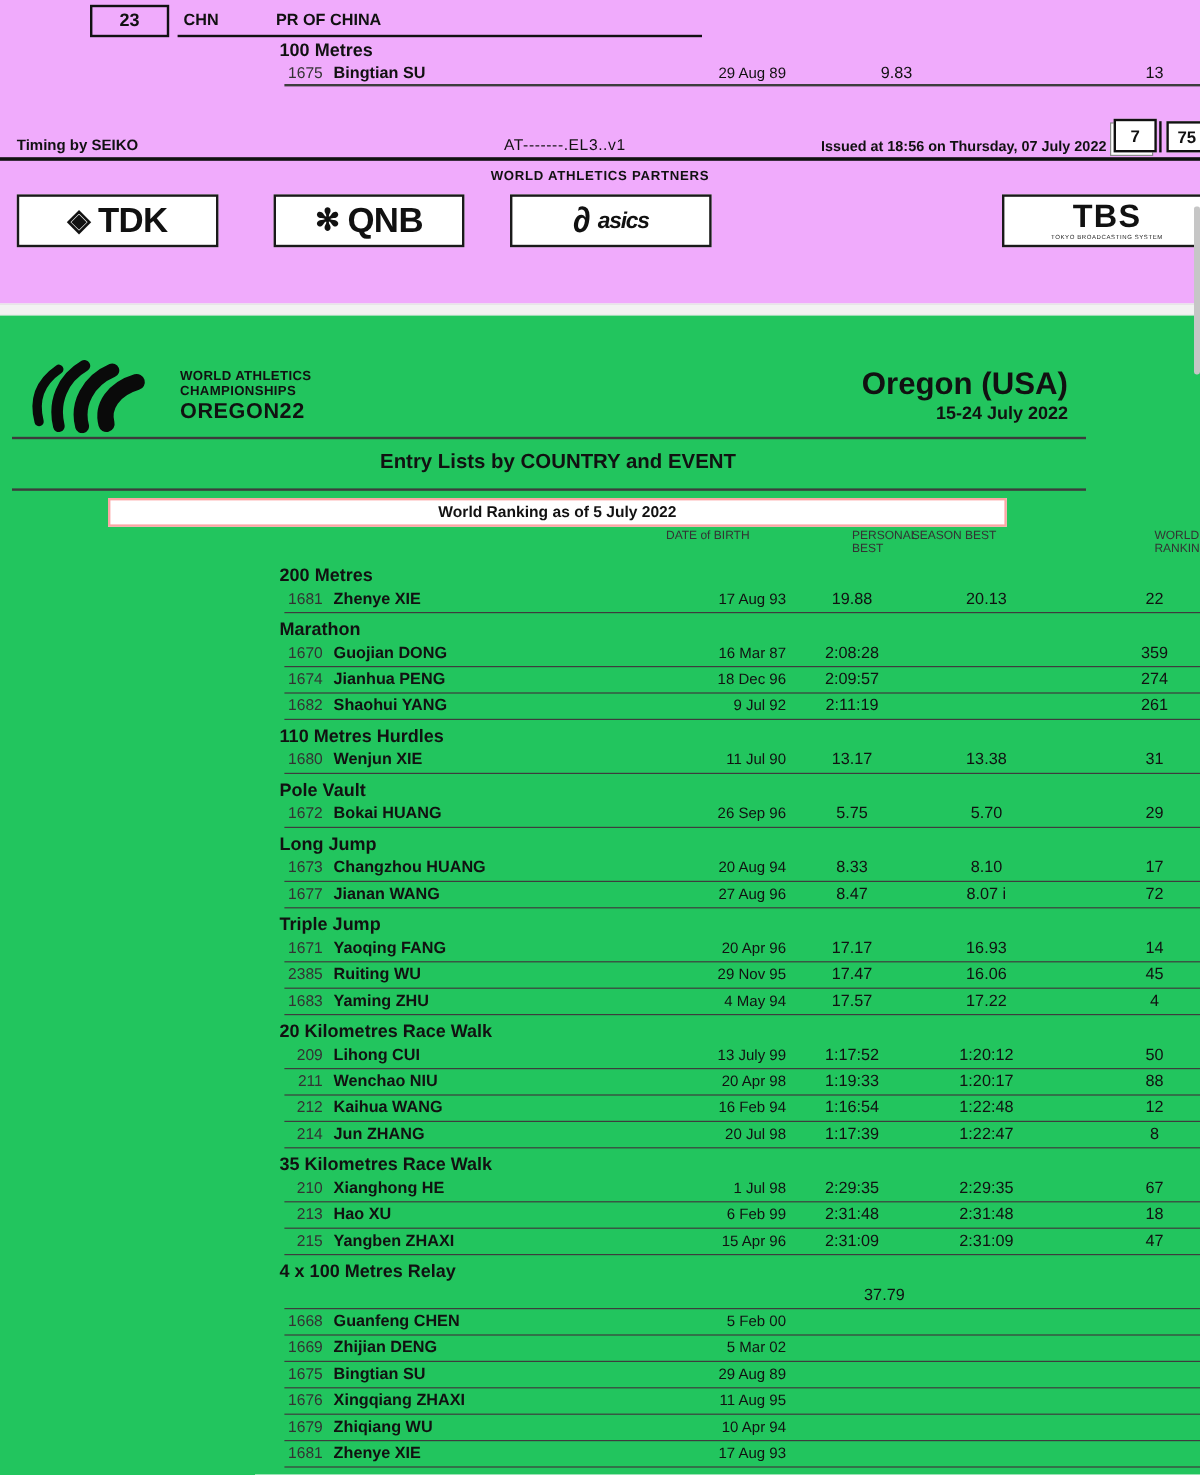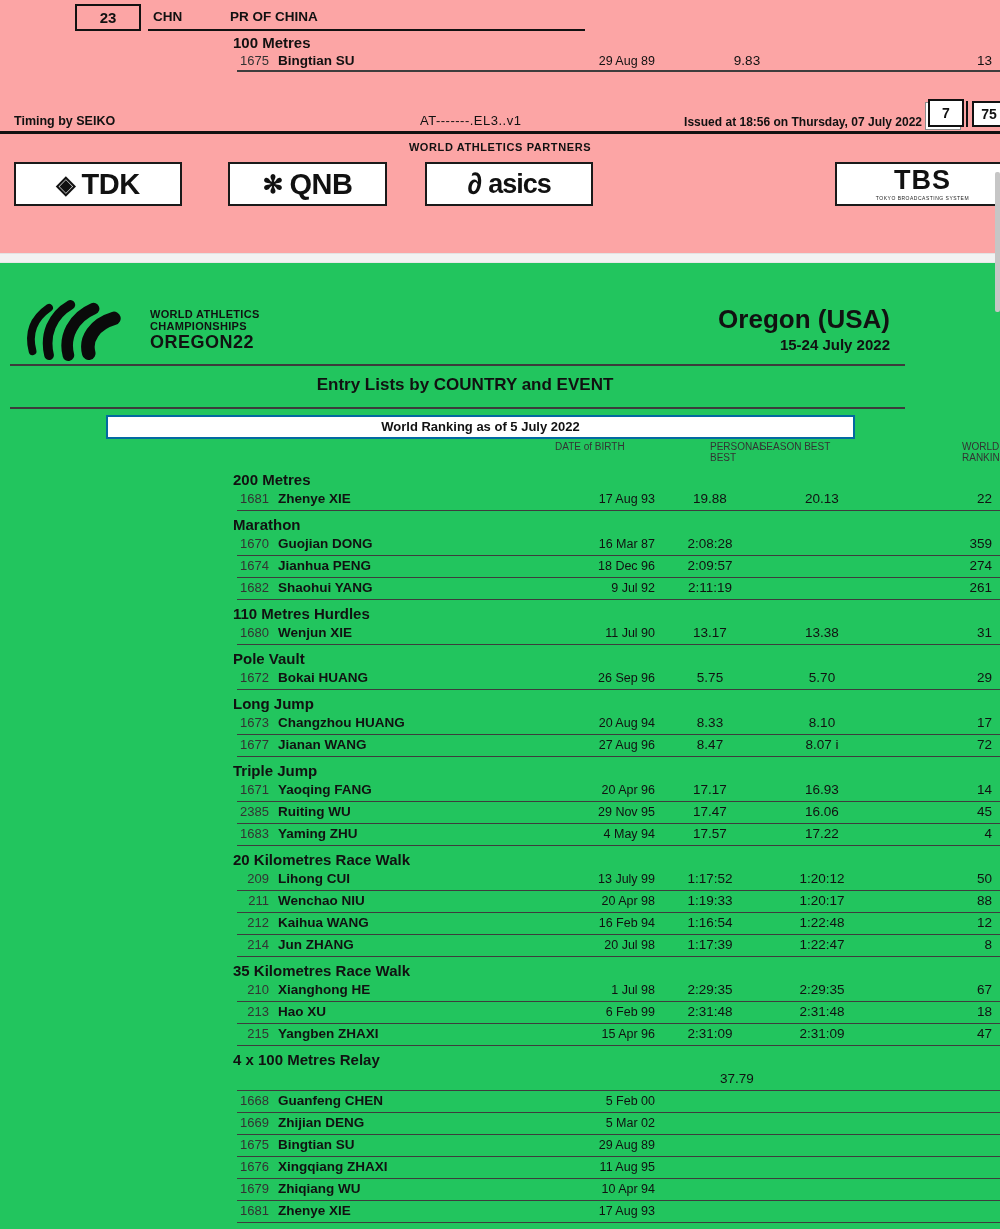--- a/index.html
+++ b/index.html
@@ -1,36 +1,36 @@
 <!DOCTYPE html>
 <html><head>
 <meta charset="utf-8">
 <style>
   html,body{margin:0;padding:0;background:#ffffff;}
   .screen{position:relative;width:1000px;height:1229px;background:#fff;overflow:hidden;
           font-family:"Liberation Sans",sans-serif;color:#111;}
 
   
-  .page1{position:absolute;left:0;top:0;width:1000px;height:253px;background:#fca5a5;}
+  .page1{position:absolute;left:0;top:0;width:1000px;height:253px;background:#f0abfc;}
   .country-box{position:absolute;left:75px;top:4px;width:62px;height:23px;border:2px solid #111;
                text-align:center;font-weight:bold;font-size:15px;line-height:23px;}
   .country-code{position:absolute;left:153px;top:9px;font-weight:bold;font-size:13.5px;}
   .country-name{position:absolute;left:230px;top:9px;font-weight:bold;font-size:13.5px;}
   .country-underline{position:absolute;left:148px;top:29px;width:437px;height:2px;background:#111;}
   .p1-event-title{position:absolute;left:233px;top:34px;font-size:15px;font-weight:bold;}
   .p1-row{position:absolute;left:237px;top:51px;width:763px;height:21px;border-bottom:2px solid #3d3d3d;box-sizing:border-box;}
 
   
   .c{position:absolute;line-height:20px;white-space:nowrap;}
   .c-bib{left:0;width:32px;text-align:right;font-size:13px;color:#333;}
   .c-name{left:41px;font-weight:bold;font-size:13.5px;}
   .c-dob{left:318px;width:100px;text-align:right;font-size:12.5px;}
   .c-pb{left:428px;width:90px;text-align:center;font-size:13.5px;}
   .c-sb{left:540px;width:90px;text-align:center;font-size:13.5px;}
-  .c-rank{left:695px;width:60px;text-align:right;font-size:13.5px;}
+  .c-rank{left:695px;width:60px;text-align:center;font-size:13.5px;}
   .p1-row .c-pb{left:465px;}
 
   .footer-timing{position:absolute;left:14px;top:114px;font-size:12.5px;font-weight:bold;}
   .footer-file{position:absolute;left:420px;top:113px;font-size:13px;letter-spacing:0.5px;}
   .footer-issued{position:absolute;right:78px;top:115px;font-size:12px;font-weight:bold;}
   .pagebox{position:absolute;left:928px;top:99px;width:32px;height:24px;border:2px solid #111;background:#fff;
            font-weight:bold;font-size:14px;text-align:center;line-height:24px;
            box-shadow:-3px 3px 0 -1px #ffffff,-3px 3px 0 0 #8a8a8a;}
   .pagebox2{position:absolute;left:972px;top:101px;width:30px;height:22px;border:2px solid #111;background:#fff;
             font-weight:bold;font-size:14px;text-align:center;line-height:22px;}
@@ -42,42 +42,42 @@
   .plogo{position:absolute;top:162px;height:44px;border:2px solid #1a1a1a;box-sizing:border-box;background:#fff;
          display:flex;align-items:center;justify-content:center;gap:6px;}
   .plogo-tdk{left:14px;width:168px;}
   .plogo-qnb{left:228px;width:159px;}
   .plogo-asics{left:425px;width:168px;}
   .plogo-seiko{left:635px;width:155px;}
   .plogo-tbs{left:835px;width:175px;flex-direction:column;gap:0;}
   .plogo .icon{font-size:25px;font-weight:bold;line-height:1;}
   .plogo .wordmark{font-size:29px;font-weight:800;line-height:1;letter-spacing:-0.5px;}
   .plogo-asics .icon{font-style:italic;font-size:30px;}
-  .plogo-asics .wordmark{font-size:27px;letter-spacing:-1px;}
+  .plogo-asics .wordmark{font-style:italic;font-size:19px;letter-spacing:-1px;}
   .plogo-seiko .wordmark{font-size:28px;letter-spacing:2px;}
   .plogo-tbs .wordmark{font-size:27px;letter-spacing:1px;}
   .plogo-tbs .sub{font-size:5px;letter-spacing:0.5px;color:#222;margin-top:1px;}
 
   
   .page-gap{position:absolute;left:0;top:253px;width:1000px;height:10px;background:#f2f2f2;
             border-top:1px solid #e3e3e3;border-bottom:1px solid #e8e8e8;box-sizing:border-box;}
 
   
   .page2{position:absolute;left:0;top:263px;width:1000px;height:966px;background:#22c55e;overflow:hidden;}
   .wa-logo{position:absolute;left:20px;top:36px;display:flex;align-items:center;}
   .wa-logo-text{margin-left:8px;}
   .wa-logo-text .l1,.wa-logo-text .l2{font-size:11px;font-weight:bold;letter-spacing:0.3px;line-height:12px;}
   .wa-logo-text .l3{font-size:18px;font-weight:800;letter-spacing:0.5px;line-height:19px;margin-top:1px;}
   .loc-block{position:absolute;right:110px;top:42px;text-align:right;}
   .loc-title{font-size:26px;font-weight:bold;line-height:29px;}
   .loc-dates{font-size:15px;font-weight:bold;line-height:17px;margin-top:2px;}
   .hr1{position:absolute;left:10px;top:101px;width:895px;height:2px;background:#3c3c3c;}
   .doc-title{position:absolute;left:0;top:112px;width:930px;text-align:center;font-size:17px;font-weight:bold;}
   .hr2{position:absolute;left:10px;top:144px;width:895px;height:2px;background:#3c3c3c;}
-  .wr-box{position:absolute;left:106px;top:152px;width:745px;height:20px;border:2px solid #0369a1;box-sizing:content-box;
+  .wr-box{position:absolute;left:90px;top:152px;width:745px;height:20px;border:2px solid #fca5a5;box-sizing:content-box;
           text-align:center;font-weight:bold;font-size:13px;line-height:20px;background:#fff;}
   .colheads{position:absolute;left:237px;top:178px;width:763px;height:28px;font-size:10px;color:#333;}
   .colheads span{position:absolute;line-height:11px;}
   .h-dob{left:318px;width:100px;text-align:left;}
   .h-pb{left:430px;width:86px;text-align:center;}
   .h-sb{left:515px;width:86px;text-align:center;}
   .h-wr{left:692px;width:66px;text-align:center;}
 
   .roster{position:absolute;left:233px;top:203px;width:767px;}
   .event-title{height:23px;box-sizing:border-box;padding-top:4px;font-size:15px;font-weight:bold;line-height:19px;}

